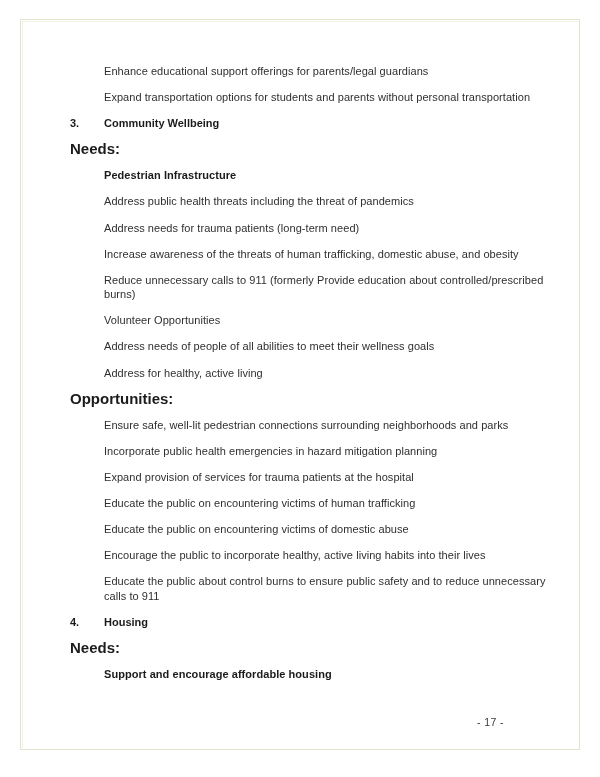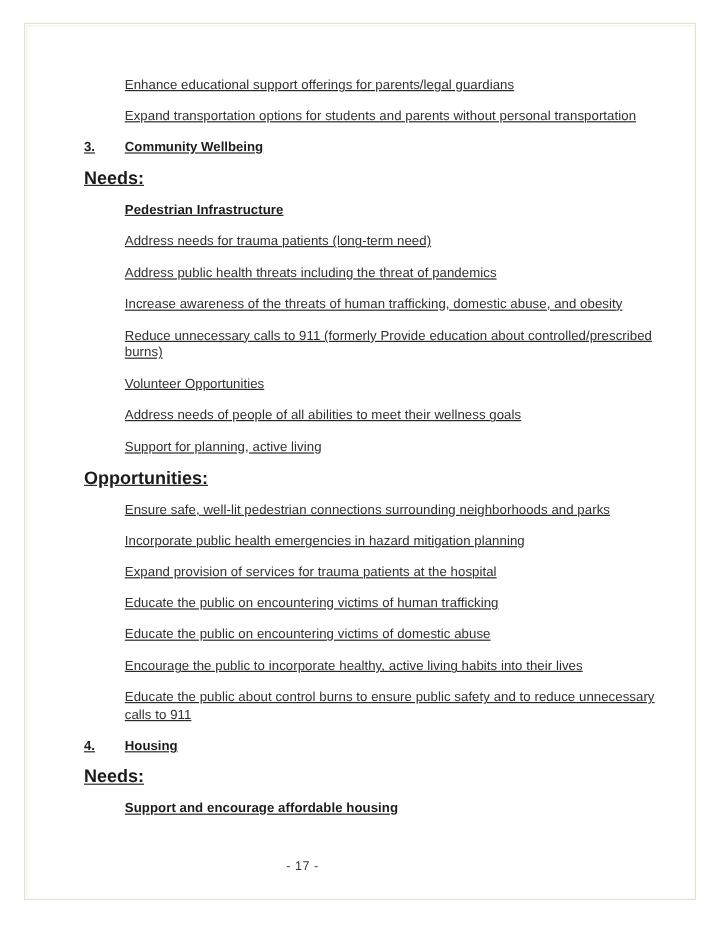--- a/index.html
+++ b/index.html
@@ -91,29 +91,29 @@
   .section-label {
     margin-left: 70px;
     width: 476px;
     font-size: 15px;
     line-height: 14.5px;
     font-weight: bold;
     color: #1b1b1b;
     margin-bottom: 11.6px;
   }
 
-  .content-start { padding-top: 64px; text-decoration: underline; }
+  .content-start { padding-top: 64px; }
 
   
   .page-number {
     position: absolute;
     left: 0;
     top: 716px;
     width: 504px;
-    text-align: center;
+    text-align: right;
     font-size: 10.5px;
     color: #3a3a3a;
     letter-spacing: 0.04em;
   }
 </style>
 </head>
 <body>
 
 <div class="page-sheet">
 
@@ -123,27 +123,27 @@
   <div class="doc-body">
     <div class="content-start" id="content-root">
         <p class="para lvl-2">Enhance educational support offerings for parents/legal guardians</p>
         <p class="para lvl-2">Expand transportation options for students and parents without personal transportation</p>
         <div class="num-head">
           <span class="num">3.</span>
           <span class="head-text">Community Wellbeing</span>
         </div>
         <div class="section-label">Needs:</div>
         <p class="para lvl-2 bold">Pedestrian Infrastructure</p>
+        <p class="para lvl-2">Address public health threats including the threat of pandemics</p>
         <p class="para lvl-2">Address needs for trauma patients (long-term need)</p>
-        <p class="para lvl-2">Address public health threats including the threat of pandemics</p>
         <p class="para lvl-2">Increase awareness of the threats of human trafficking, domestic abuse, and obesity</p>
         <p class="para lvl-2">Reduce unnecessary calls to 911 (formerly Provide education about controlled/prescribed burns)</p>
         <p class="para lvl-2">Volunteer Opportunities</p>
         <p class="para lvl-2">Address needs of people of all abilities to meet their wellness goals</p>
-        <p class="para lvl-2">Support for planning, active living</p>
+        <p class="para lvl-2">Address for healthy, active living</p>
         <div class="section-label">Opportunities:</div>
         <p class="para lvl-2">Ensure safe, well-lit pedestrian connections surrounding neighborhoods and parks</p>
         <p class="para lvl-2">Incorporate public health emergencies in hazard mitigation planning</p>
         <p class="para lvl-2">Expand provision of services for trauma patients at the hospital</p>
         <p class="para lvl-2">Educate the public on encountering victims of human trafficking</p>
         <p class="para lvl-2">Educate the public on encountering victims of domestic abuse</p>
         <p class="para lvl-2">Encourage the public to incorporate healthy, active living habits into their lives</p>
         <p class="para lvl-2">Educate the public about control burns to ensure public safety and to reduce unnecessary calls to 911</p>
         <div class="num-head">
           <span class="num">4.</span>

